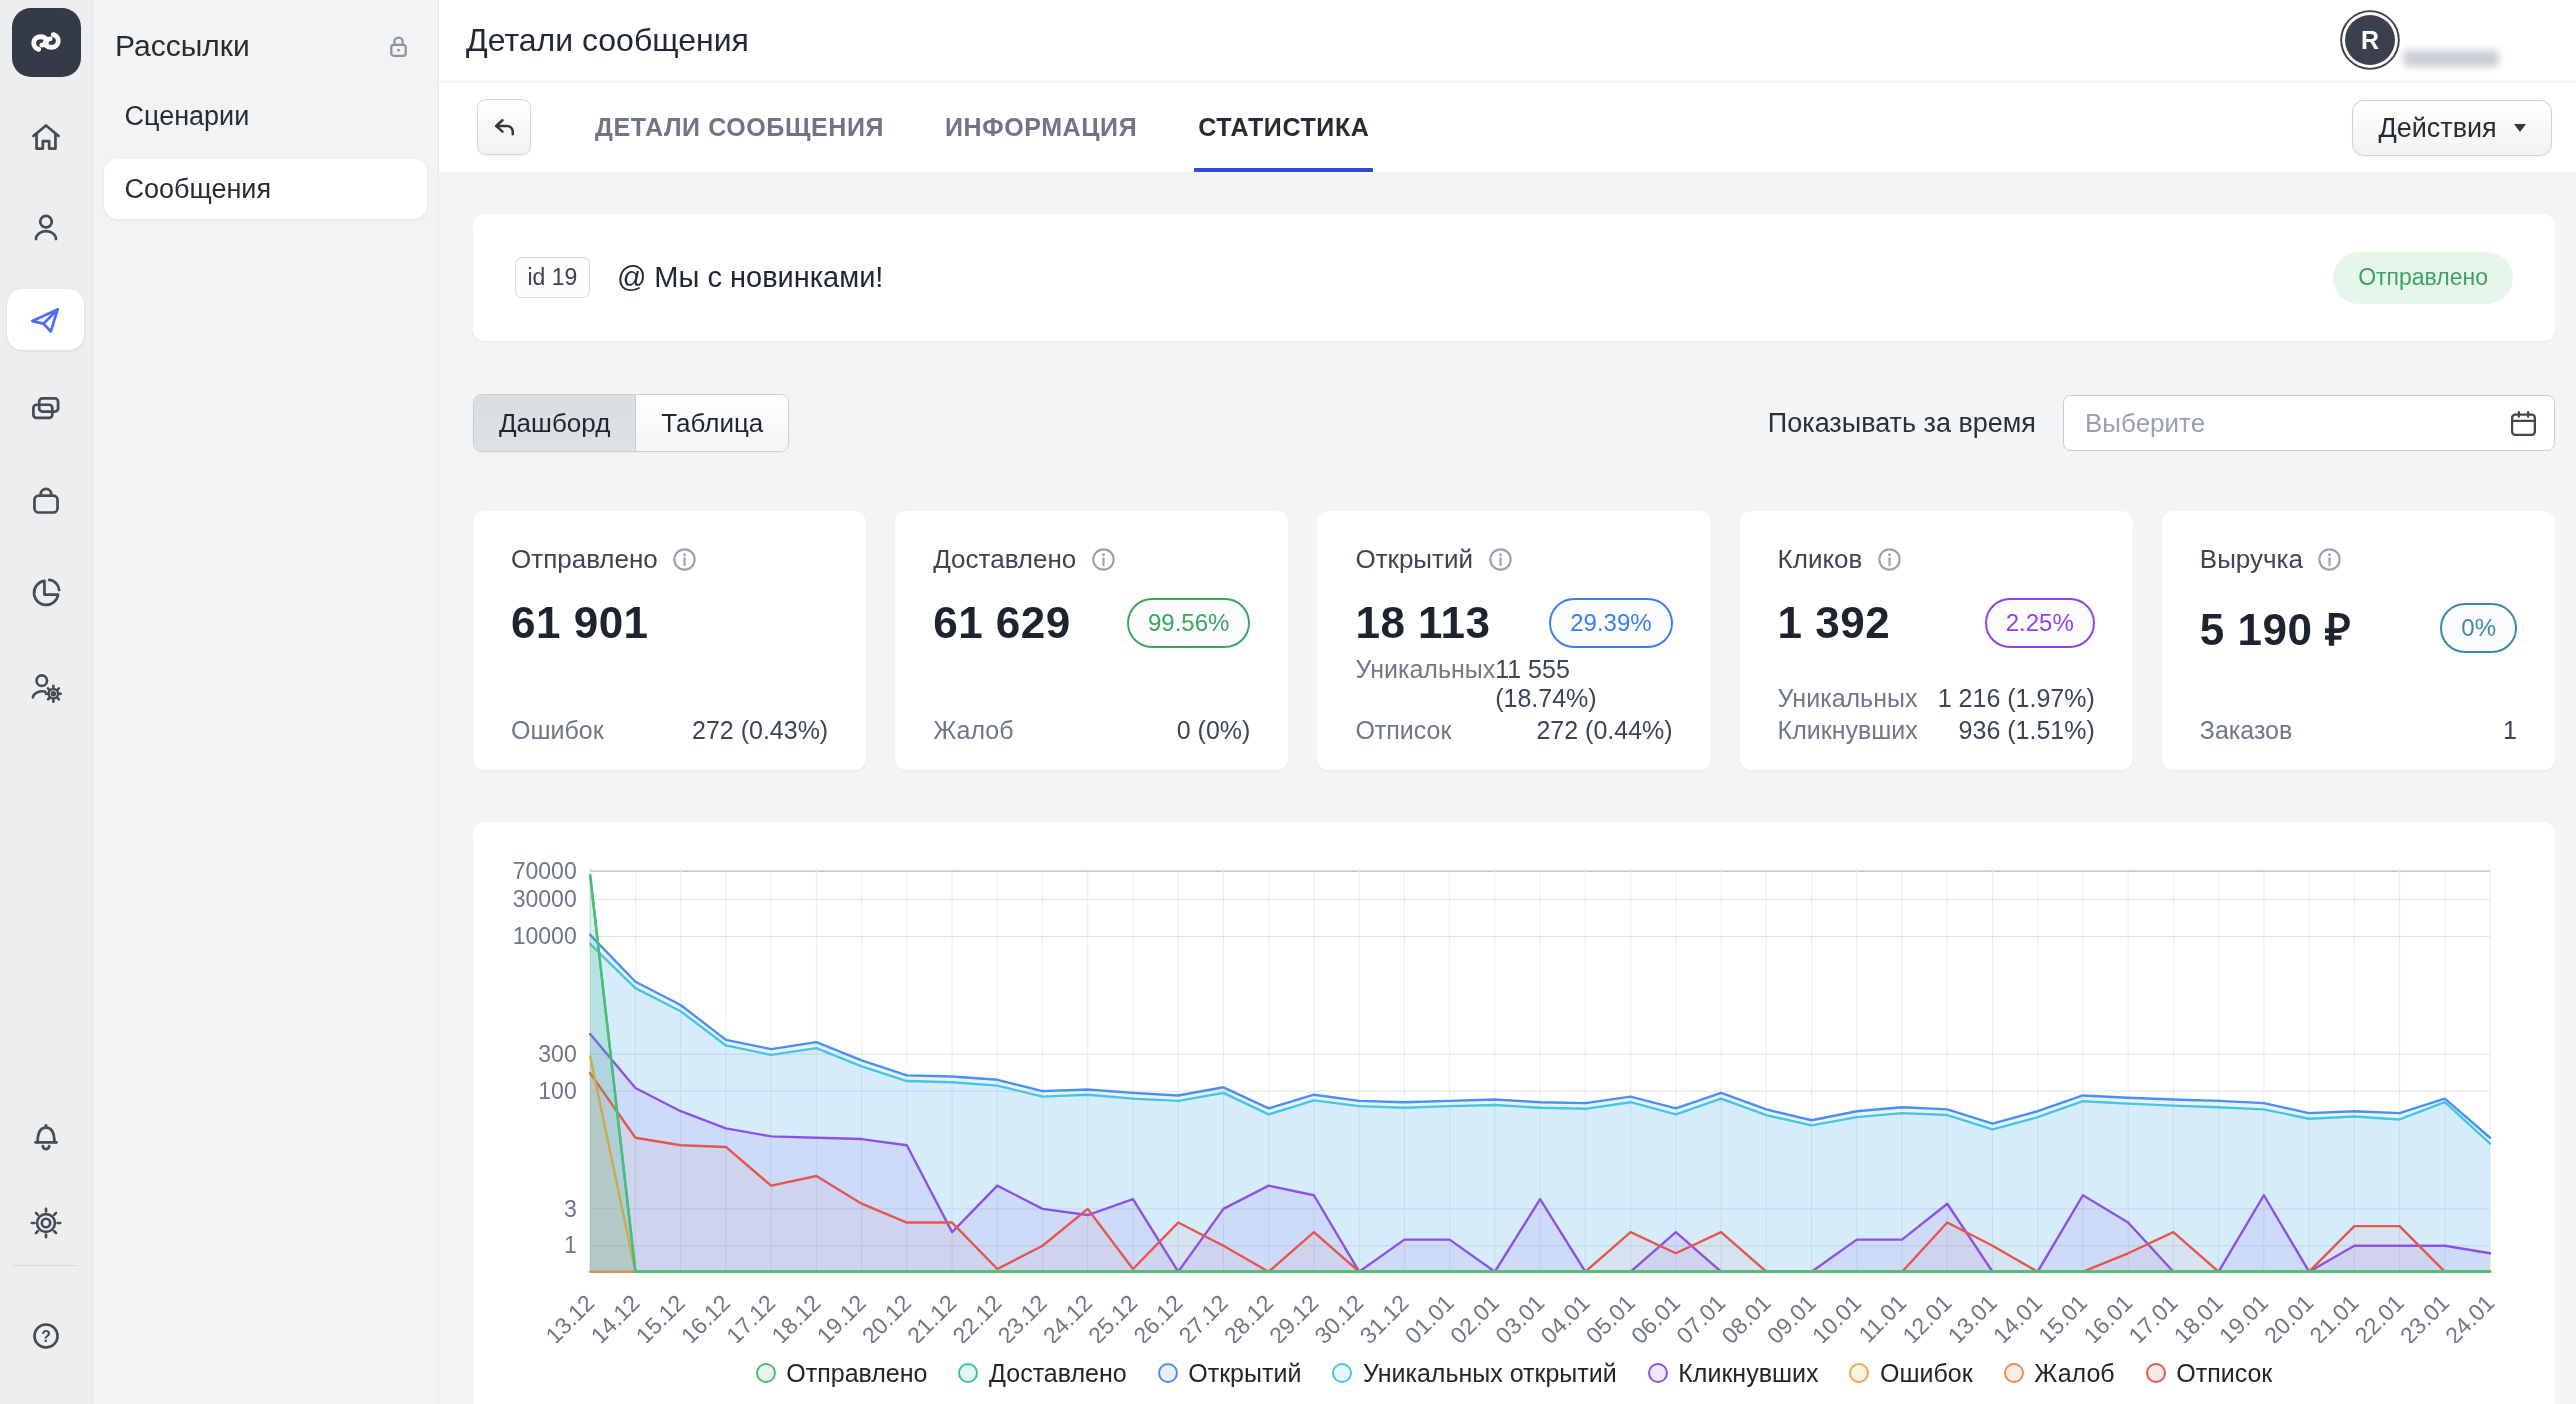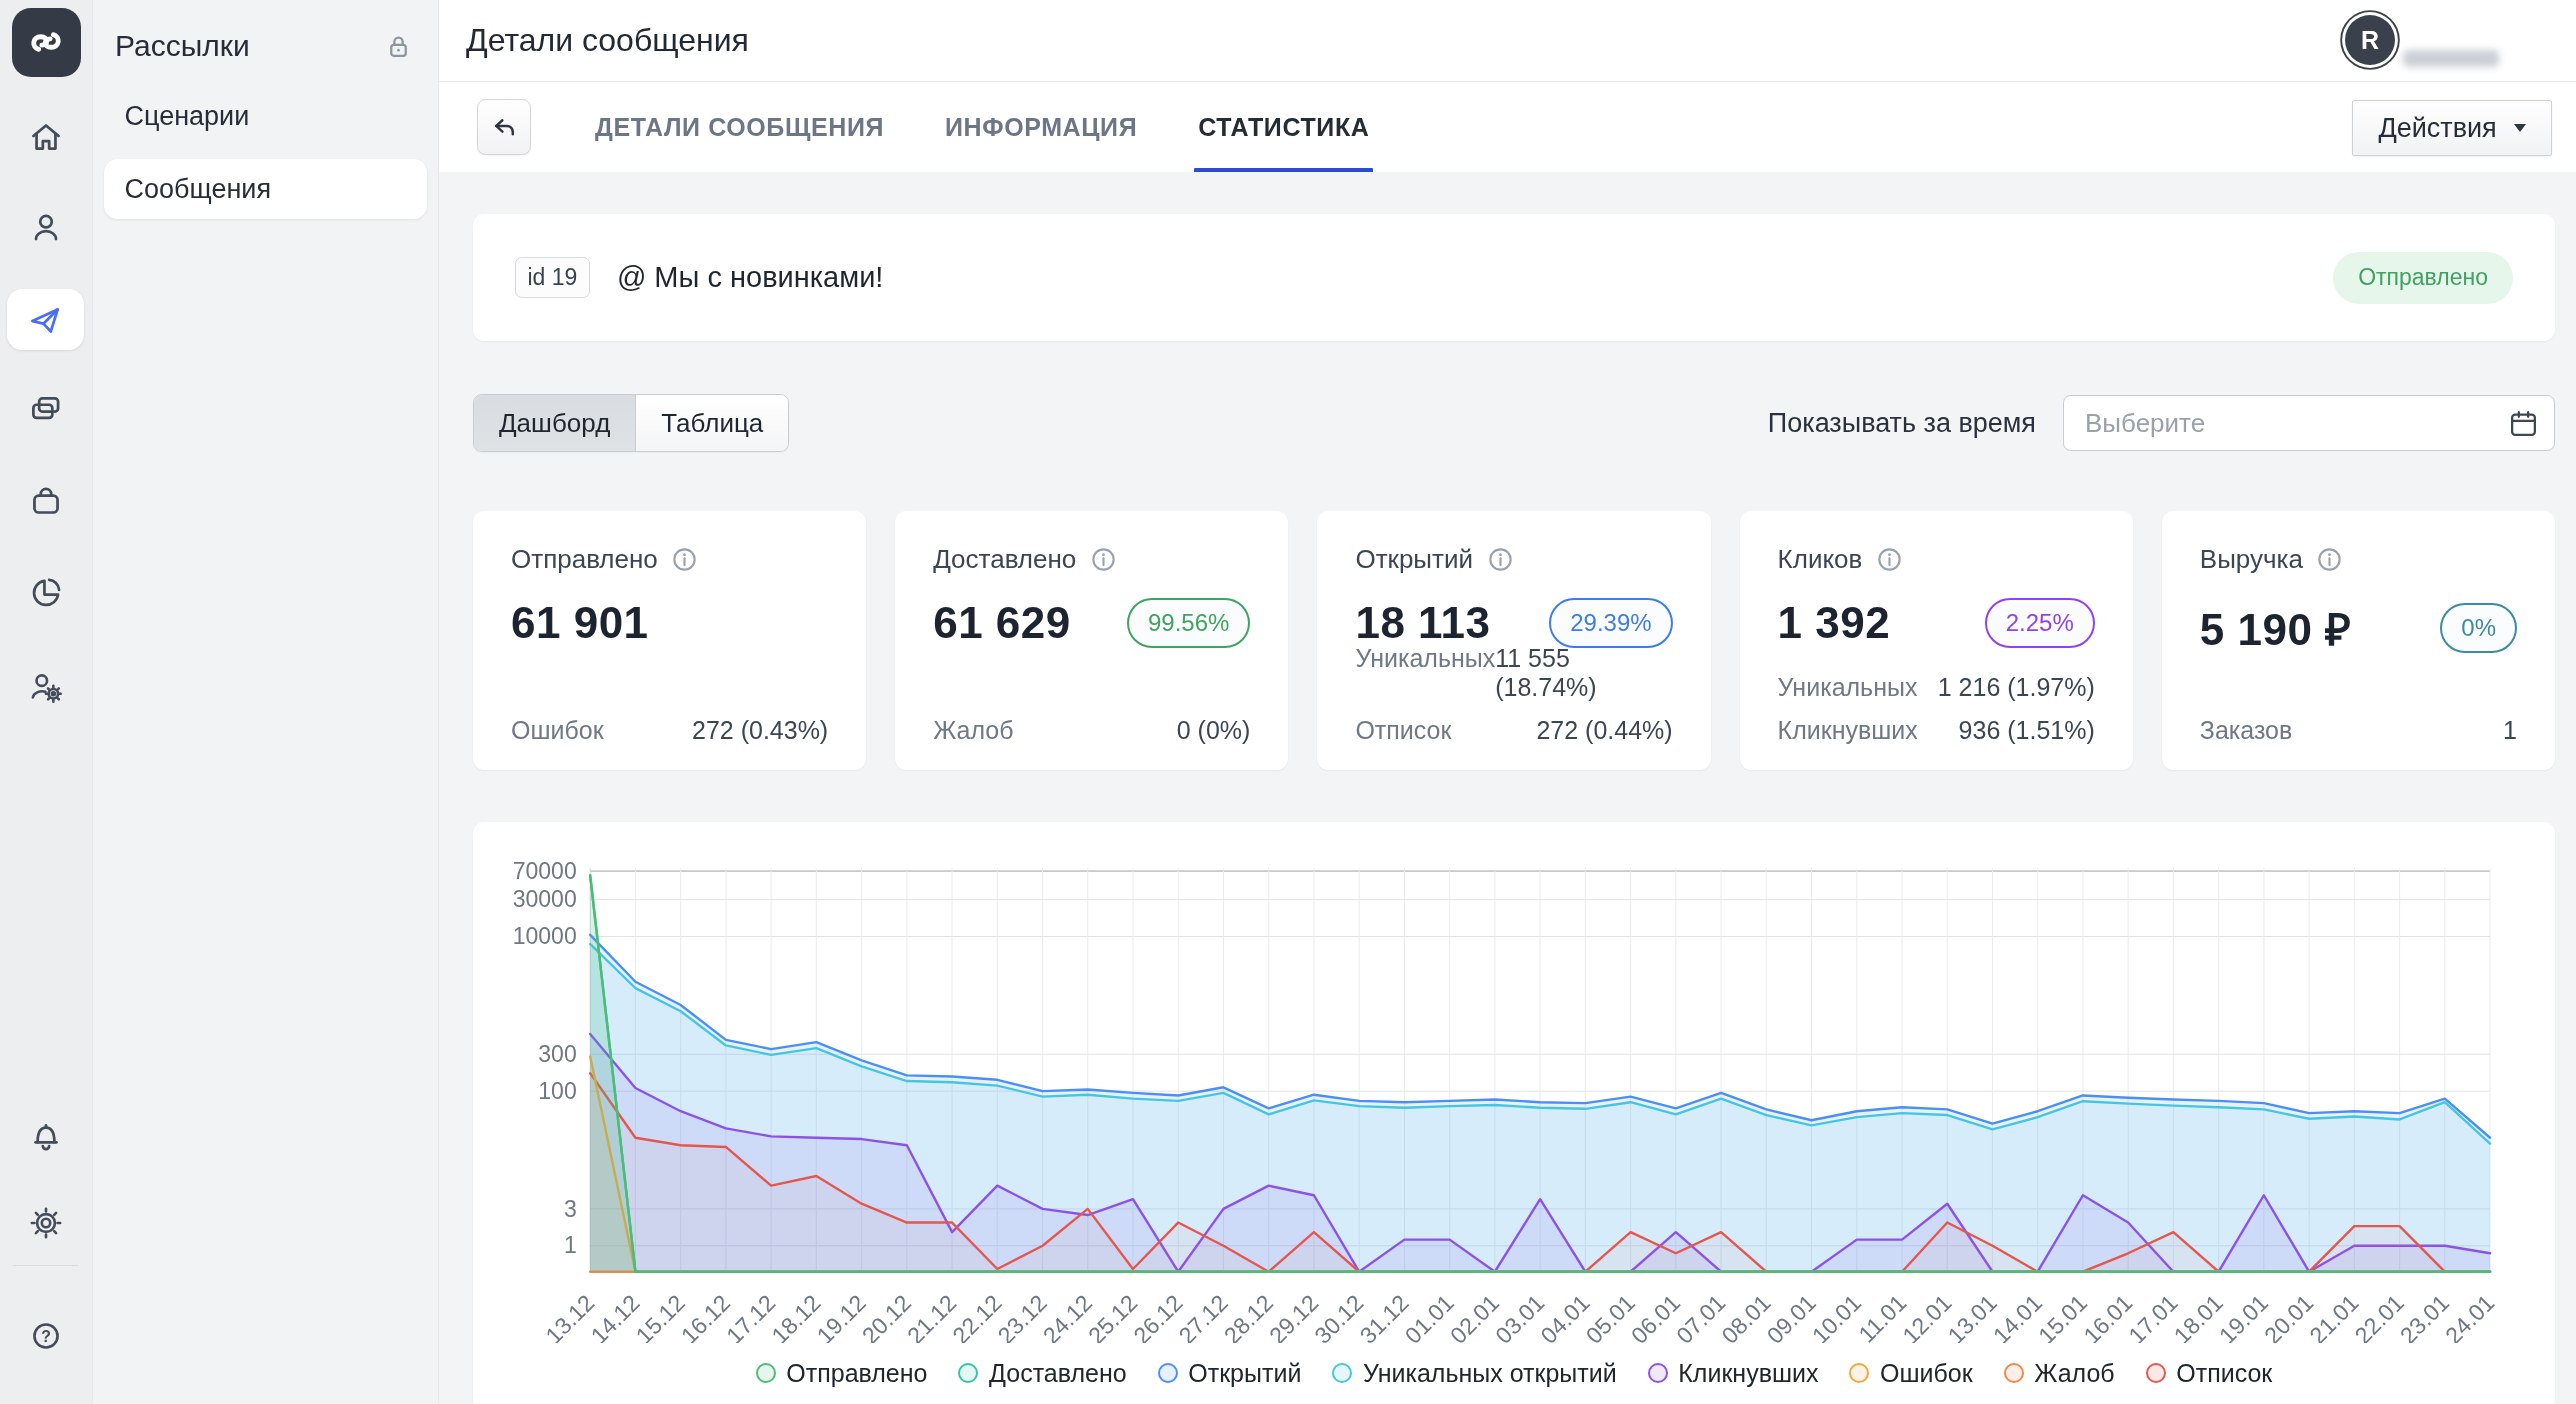--- a/index.html
+++ b/index.html
@@ -34,21 +34,21 @@
           box-shadow:0 0 0 2.9px #fff,0 0 0 4.8px #3a414d;cursor:pointer;}
   .user-blur{position:absolute;right:77px;top:50px;width:96px;height:17.3px;border-radius:4.8px;background:#99a0ac;opacity:.5;filter:blur(3.8px);}
 
   .tab-bar{height:90px;background:#fff;border-bottom:1px solid #e7e9eb;display:flex;align-items:center;position:relative;padding-left:53px;}
   .back-btn{width:52px;height:54px;border:1px solid #d2d6db;border-radius:8.6px;background:linear-gradient(#fff,#f1f2f4);
             display:flex;align-items:center;justify-content:center;box-shadow:0 1px 1.9px rgba(0,0,0,.05);cursor:pointer;}
   .tabs{display:flex;margin-left:64px;height:100%;}
   .tab{display:flex;align-items:center;font-size:25px;font-weight:700;letter-spacing:0.6px;color:#6d7686;margin-right:61px;position:relative;height:100%;cursor:pointer;}
   .tab.active{color:#262c36;}
   .tab.active::after{content:"";position:absolute;left:-3.8px;right:-3.8px;bottom:-1px;height:4.8px;background:#2e49d6;border-radius:1px;}
-  .actions-btn{position:absolute;right:24px;top:18px;height:54px;padding:0 25px;border:1px solid #ccd1d7;border-radius:2px;
+  .actions-btn{position:absolute;right:24px;top:18px;height:54px;padding:0 25px;border:1px solid #ccd1d7;border-radius:12px;
                background:linear-gradient(#fff,#f1f2f3);display:flex;align-items:center;gap:17.3px;font-size:27px;color:#262d38;
                box-shadow:0 1px 1.9px rgba(0,0,0,.05);cursor:pointer;}
   .caret-down{width:0;height:0;border-left:6.7px solid transparent;border-right:6.7px solid transparent;border-top:8.6px solid #2f3642;}
 
   .content{position:absolute;top:172px;left:0;right:0;bottom:0;background:#f3f4f6;padding:42px 21px 0 49px;box-sizing:border-box;}
 
   .msg-card{height:127px;background:#fff;border-radius:11.5px;box-shadow:0 1px 1.9px rgba(15,25,40,.05);
             display:flex;align-items:center;padding:0 42px;box-sizing:border-box;}
   .id-badge{border:1.9px solid #d6dade;border-radius:6.7px;padding:5.8px 11.5px;font-size:23px;color:#3c434e;background:#fcfcfd;}
   .msg-title{margin-left:27px;font-size:29px;font-weight:500;color:#1f2630;}
@@ -65,21 +65,21 @@
   .date-input input{border:none;outline:none;flex:1;font-size:26px;font-family:inherit;color:#2a313c;background:transparent;}
   .date-input input::placeholder{color:#9aa1ab;}
 
   .stats{margin-top:60px;display:flex;gap:29px;}
   .stat-card{flex:1;height:259px;background:#fff;border-radius:11.5px;box-shadow:0 1px 1.9px rgba(15,25,40,.05);
              padding:33px 38px;position:relative;box-sizing:border-box;}
   .stat-head{display:flex;align-items:center;gap:12.5px;font-size:26px;color:#3c4553;}
   .stat-value-row{display:flex;align-items:center;justify-content:space-between;margin-top:23px;}
   .stat-value{font-size:44px;font-weight:600;color:#1d2430;letter-spacing:0.5px;}
   .stat-pill{border:2.4px solid #888;border-radius:960px;padding:8.6px 19px;font-size:24px;background:#fbfcfd;color:#555;}
-  .stat-rows{position:absolute;left:38px;right:38px;bottom:25px;display:flex;flex-direction:column;gap:14px;}
+  .stat-rows{position:absolute;left:38px;right:38px;bottom:25px;display:flex;flex-direction:column;gap:3px;}
   .stat-row{display:flex;justify-content:space-between;font-size:25px;}
   .stat-row .lbl{color:#6f7887;}
   .stat-row .val{color:#3c4553;}
 
   .chart-card{margin-top:52px;background:#fff;border-radius:11.5px 11.5px 0 0;box-shadow:0 1px 1.9px rgba(15,25,40,.05);
               height:586px;overflow:hidden;}
   .chart-legend{display:flex;justify-content:center;align-items:center;gap:31px;margin-top:11.5px;font-size:25px;color:#20262e;}
   .legend-item{display:flex;align-items:center;cursor:pointer;}
   .legend-marker{width:20px;height:20px;border-radius:50%;border:2.4px solid;margin-right:10.6px;box-sizing:border-box;}
 

